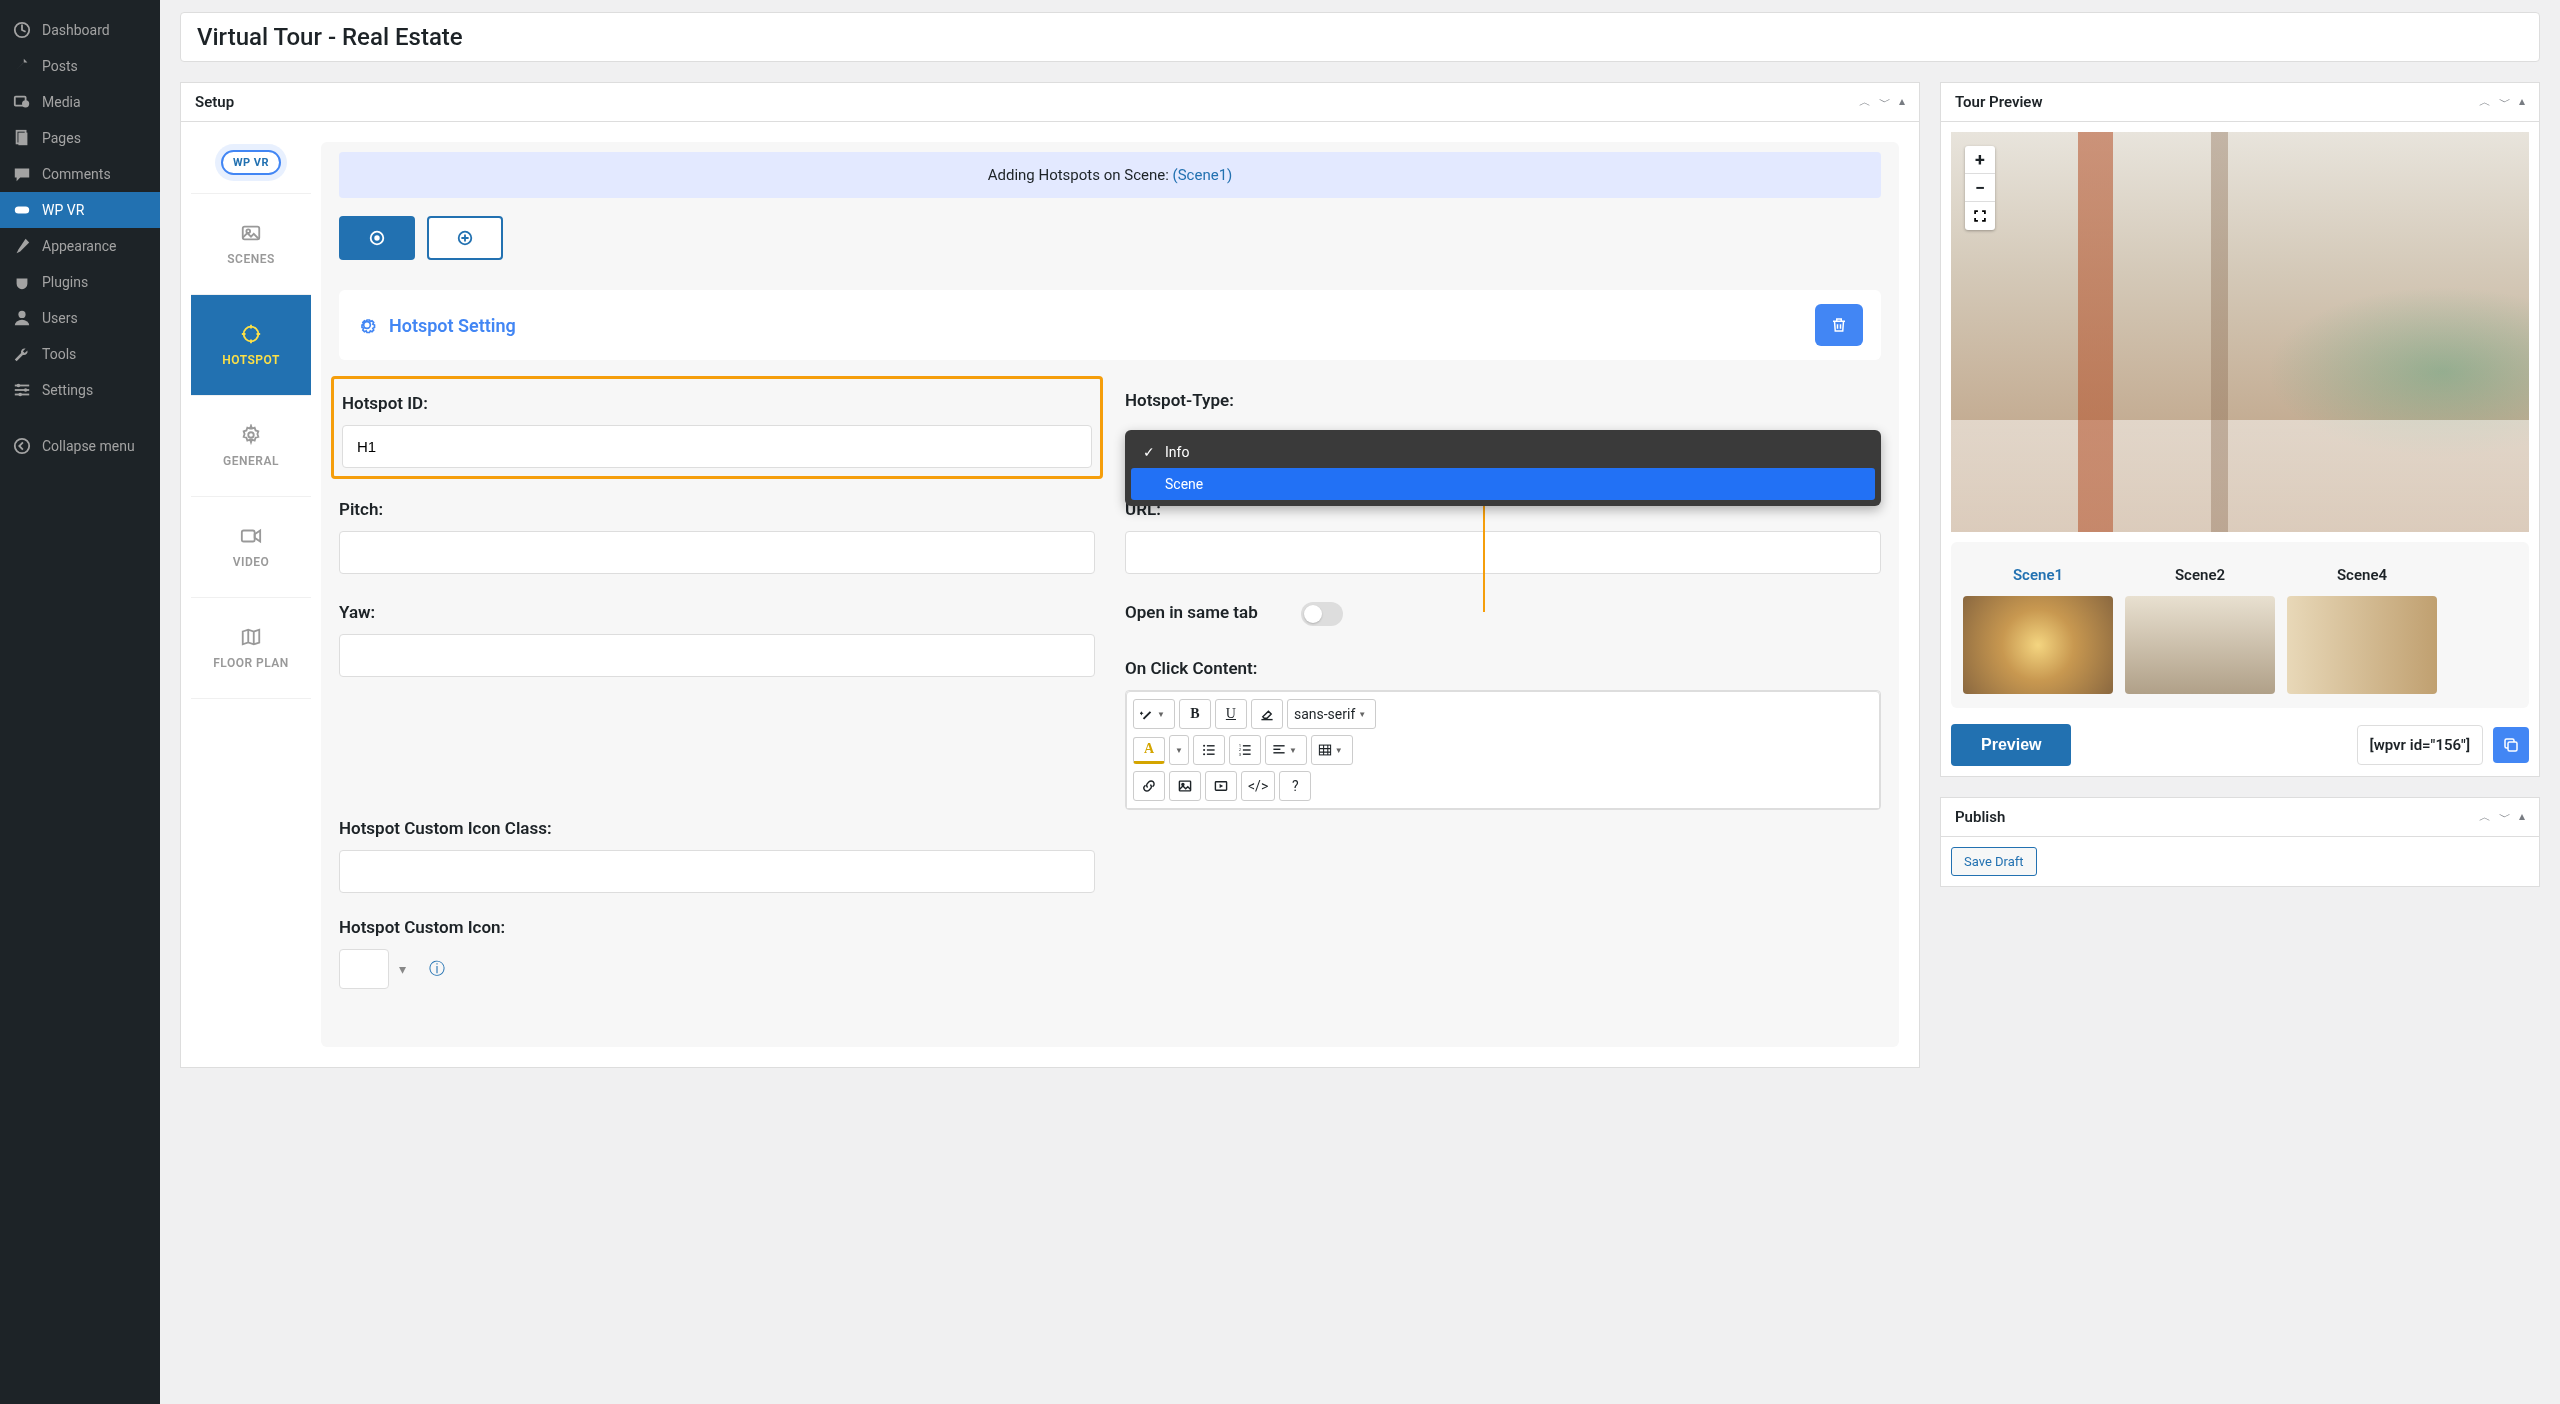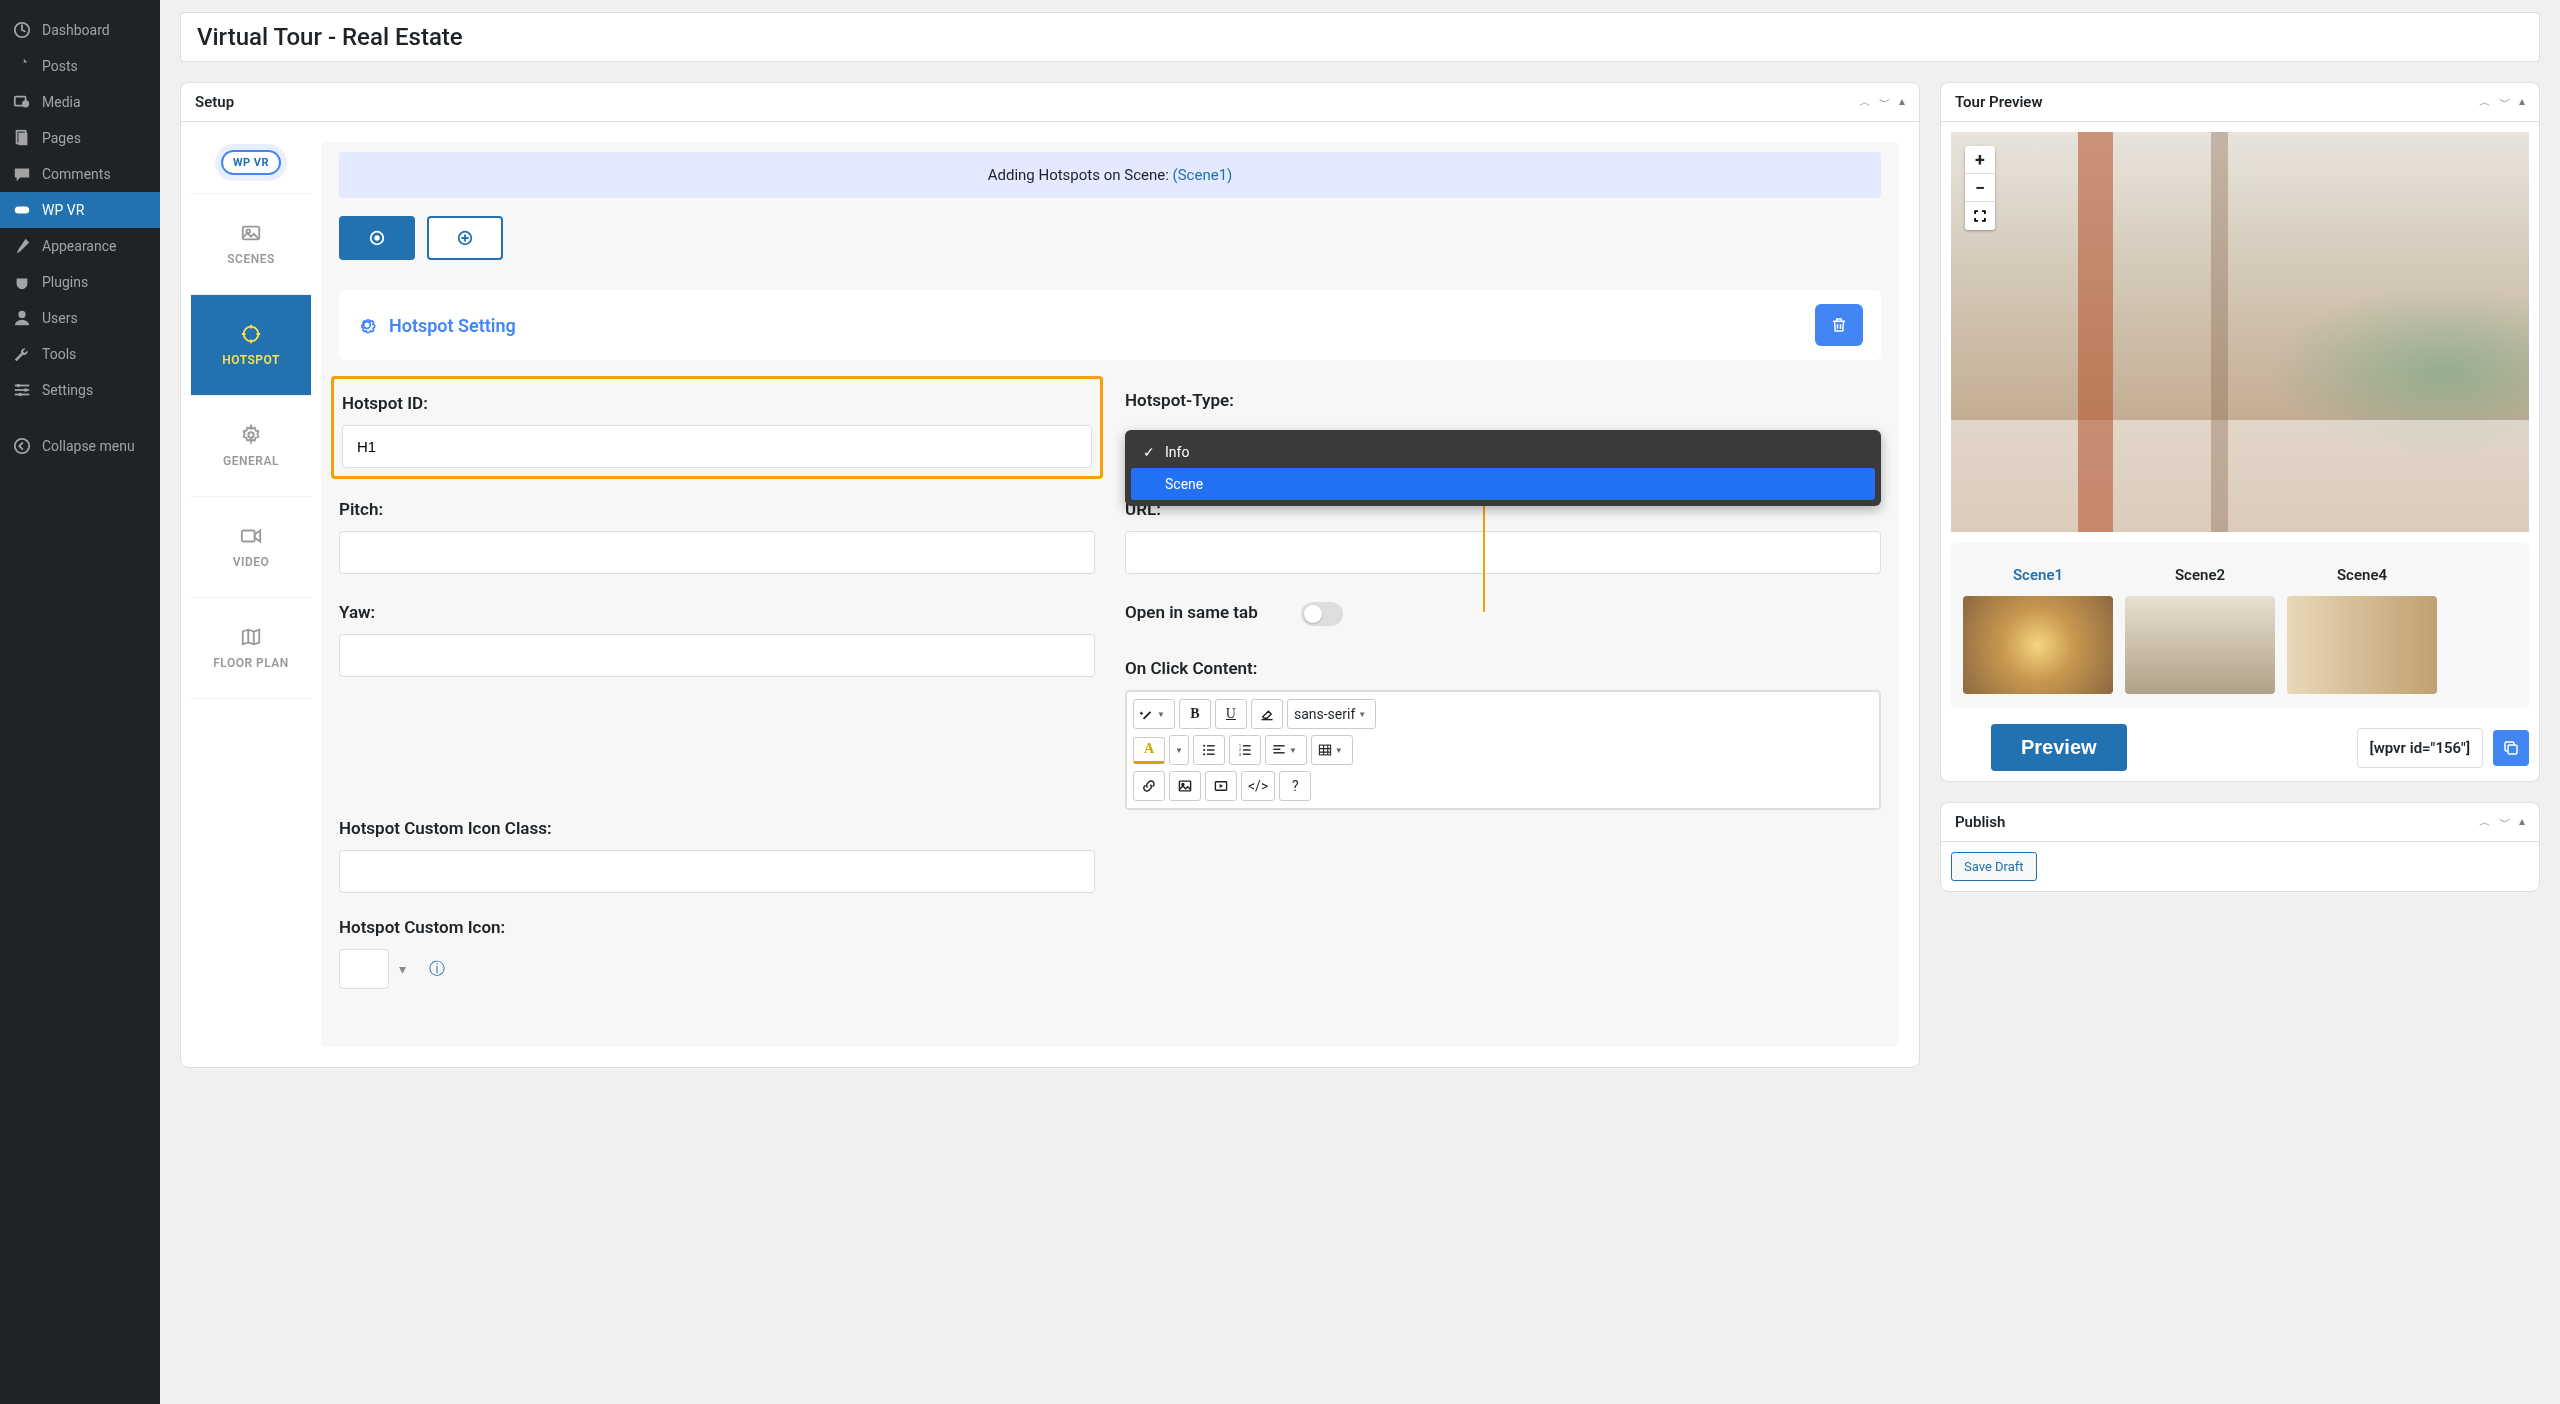--- a/index.html
+++ b/index.html
@@ -15,21 +15,21 @@
 
 
 .main { flex: 1; padding: 12px 20px; overflow-y: auto; }
 .title-bar { background: #fff; border: 1px solid #ddd; padding: 10px 16px; border-radius: 4px; margin-bottom: 20px; }
 .title-bar h1 { font-size: 24px; font-weight: 500; }
 
 .columns { display: flex; gap: 20px; }
 .col-left { flex: 1; }
 .col-right { width: 600px; flex-shrink: 0; }
 
-.panel { background: #fff; border: 1px solid #ddd; border-radius: 8px; margin-bottom: 20px; }
+.panel { background: #fff; border: 1px solid #ddd; border-radius: 0; margin-bottom: 20px; }
 .panel-header { display: flex; align-items: center; justify-content: space-between; padding: 10px 14px; border-bottom: 1px solid #ddd; }
 .panel-header h3 { font-size: 15px; font-weight: 600; }
 .panel-actions { display: flex; gap: 8px; color: #787c82; }
 .panel-actions span { cursor: pointer; font-size: 12px; }
 .panel-body { padding: 10px; }
 
 
 .setup-body { display: flex; }
 .setup-tabs { width: 120px; flex-shrink: 0; background: #fff; }
 .setup-tab { display: flex; flex-direction: column; align-items: center; justify-content: center; padding: 28px 8px; gap: 8px; color: #999; cursor: pointer; border-bottom: 1px solid #f0f0f0; text-align: center; font-size: 12px; font-weight: 600; letter-spacing: 0.5px; }
@@ -97,21 +97,21 @@
 .scene-item { flex-shrink: 0; width: 150px; }
 .scene-item .sname { text-align: center; font-weight: 600; margin-bottom: 8px; padding: 4px; font-size: 15px; }
 .scene-item.active .sname { color: #2271b1; }
 .scene-thumb { height: 98px; border-radius: 4px; background: linear-gradient(135deg,#d4c4a8,#a89070); position: relative; overflow: hidden; }
 .scene-thumb.s1 { background: radial-gradient(circle at 50% 50%, #f4d580 0%, #c89850 40%, #8a6840 100%); }
 .scene-thumb.s2 { background: linear-gradient(180deg,#e8e0d0 0%,#b0a088 100%); }
 .scene-thumb.s3 { background: linear-gradient(135deg,#d8c8a8 0%,#987050 100%); }
 .scene-thumb.s4 { background: linear-gradient(90deg,#e8d8b8 0%,#c0a070 100%); }
 
 .preview-row { display: flex; justify-content: space-between; align-items: center; }
-.preview-btn { background: #2271b1; color: #fff; padding: 12px 30px; border-radius: 4px; font-weight: 600; cursor: pointer; font-size: 20px; border: none; margin-left: 40px; }
+.preview-btn { background: #2271b1; color: #fff; padding: 12px 30px; border-radius: 4px; font-weight: 600; cursor: pointer; font-size: 16px; border: none; }
 .shortcode-box { display: flex; align-items: center; gap: 10px; }
 .shortcode-text { border: 1px solid #ddd; padding: 10px 12px; border-radius: 4px; background: #fff; font-size: 15px; font-weight: 600; }
 .copy-btn { background: #4286f4; color: #fff; width: 36px; height: 36px; display: flex; align-items: center; justify-content: center; border-radius: 4px; cursor: pointer; }
 
 .save-draft { border: 1px solid #2271b1; color: #2271b1; background: #f6f7f7; padding: 6px 12px; border-radius: 3px; cursor: pointer; font-size: 13px; display: inline-block; }
 .info-circle { color:#2271b1; font-size:16px; }
 .icon-row { display:flex; align-items:center; gap:10px; margin-top:12px; }
 .custom-icon-box { width:50px; height:40px; background:#fff; border:1px solid #ddd; border-radius:4px; }
 .dd-caret { color:#888; width:20px; }
 

